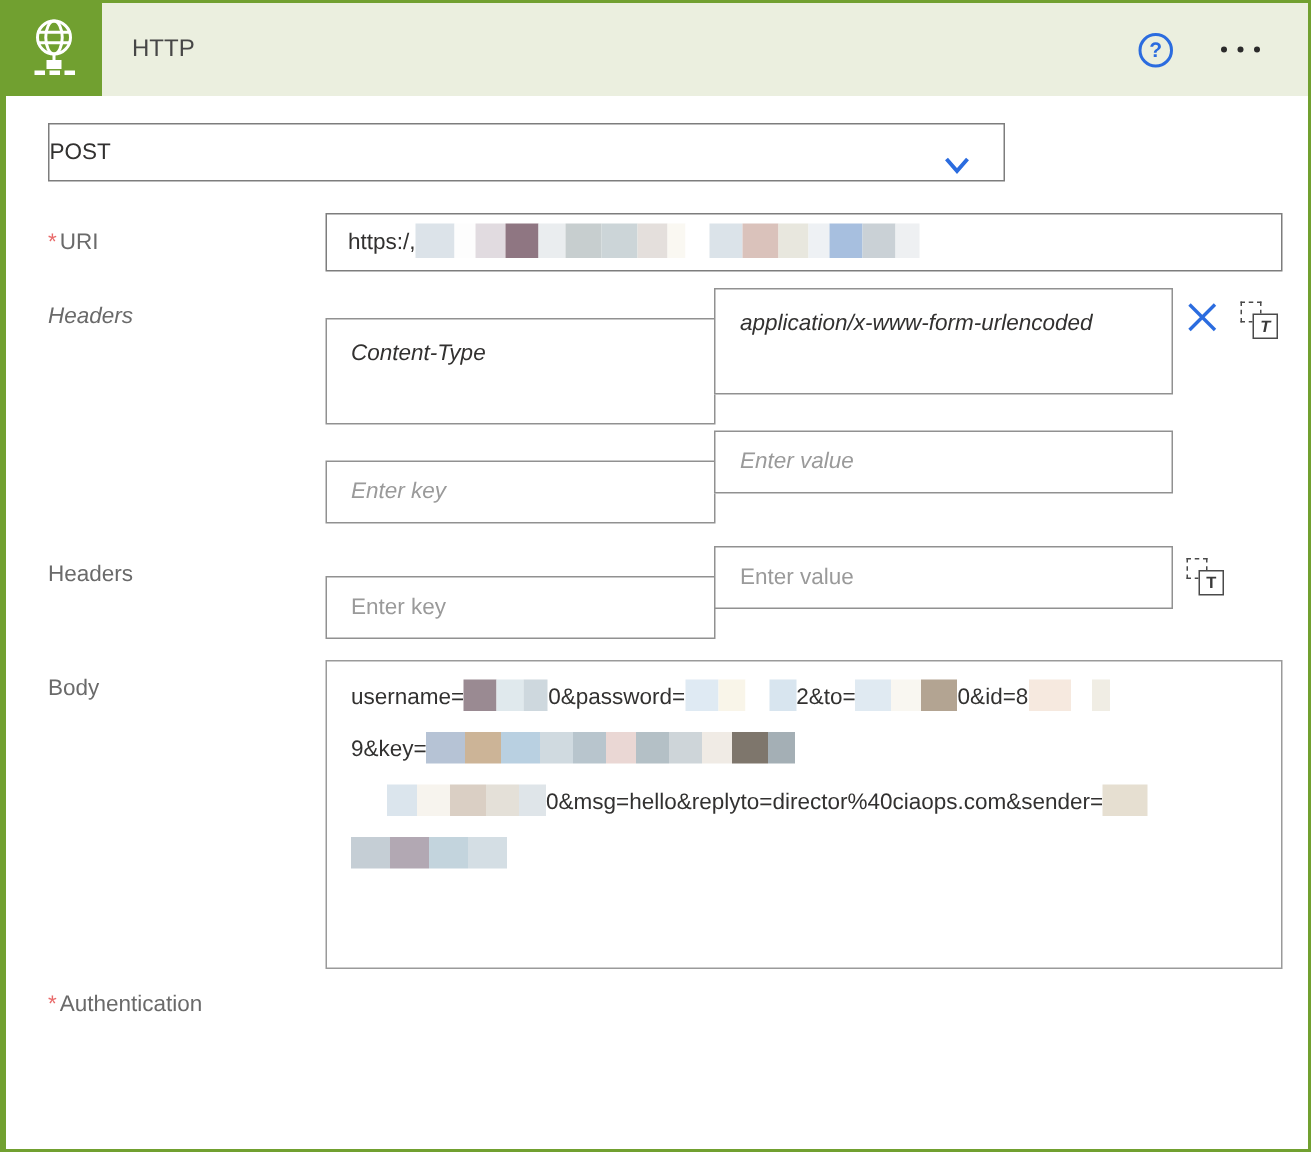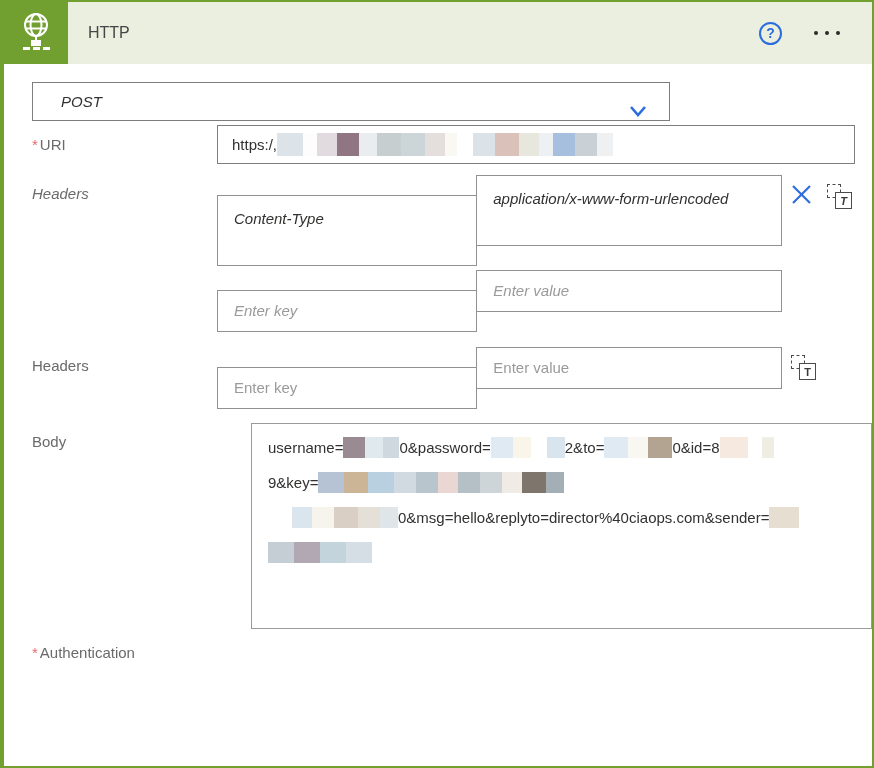--- a/index.html
+++ b/index.html
@@ -25,21 +25,21 @@
   .dots i{width:4px; height:4px; border-radius:50%; background:#2b2b2b; display:block;}
   
   .form{padding:18px 0 0 28px;}
   .row{display:flex; align-items:flex-start;}
   .lbl{width:185px; padding-top:10px; font-size:15px; color:var(--label); flex:0 0 auto;}
   .lbl .req{color:#e96a6a; margin-right:2px;}
   .lbl.center{padding-top:0; align-self:center;}
   .fld{width:638px;}
   
   .selectbox{position:relative; height:39px; border:1px solid var(--border-strong); background:#fff;
-    font-size:15px; color:var(--value); line-height:37px; padding-left:28px; cursor:pointer;font-style:italic;}
+    font-size:15px; color:var(--value); line-height:37px; padding-left:0; cursor:pointer;}
   .selectbox .chev{position:absolute; right:22px; top:11px;}
   
   .inputbox{height:39px; border:1px solid var(--border-strong); background:#fff; font-size:15px; color:var(--value);
     line-height:37px; padding-left:14px; white-space:nowrap; overflow:hidden;}
   .cookiebox{height:33px; border:1px solid var(--border-light); line-height:31px; padding-left:16px;
     font-size:14px; color:var(--ph); cursor:text;}
   
   .kv-wrap{display:flex; align-items:flex-start;}
   .kv-grid{width:565px;}
   .kv-row{display:flex;}
@@ -60,24 +60,24 @@
   .bodybox{height:206px; border:1px solid #9a9a9a; background:#fff; padding:6px 4px 0 16px;
     font-size:15px; color:var(--value); cursor:text; overflow:hidden;}
   .body-line{line-height:35px; white-space:nowrap;}
   
   .redact{display:inline-block; height:21px; vertical-align:middle; margin-top:-3px;}
   .uri-seg .redact{height:23px;}
   
   .advlink{display:inline-flex; align-items:center; gap:14px; margin:34px 0 0 28px;
     color:var(--blue); font-size:15.5px; cursor:pointer;}
   .gap-method{margin-top:0;}
-  .gap-uri{margin-top:4px;}
+  .gap-uri{margin-top:21px;}
   .gap-headers{margin-top:11px;font-style:italic;}
   .gap-queries{margin-top:15px;}
-  .gap-body{margin-top:14px;gap:34px;}
+  .gap-body{margin-top:14px;}
   .gap-cookie{margin-top:22px;}
   .gap-auth{margin-top:15px;}
 </style>
 </head>
 <body>
 
 <div class="card">
 
   
   <div class="hdr">

